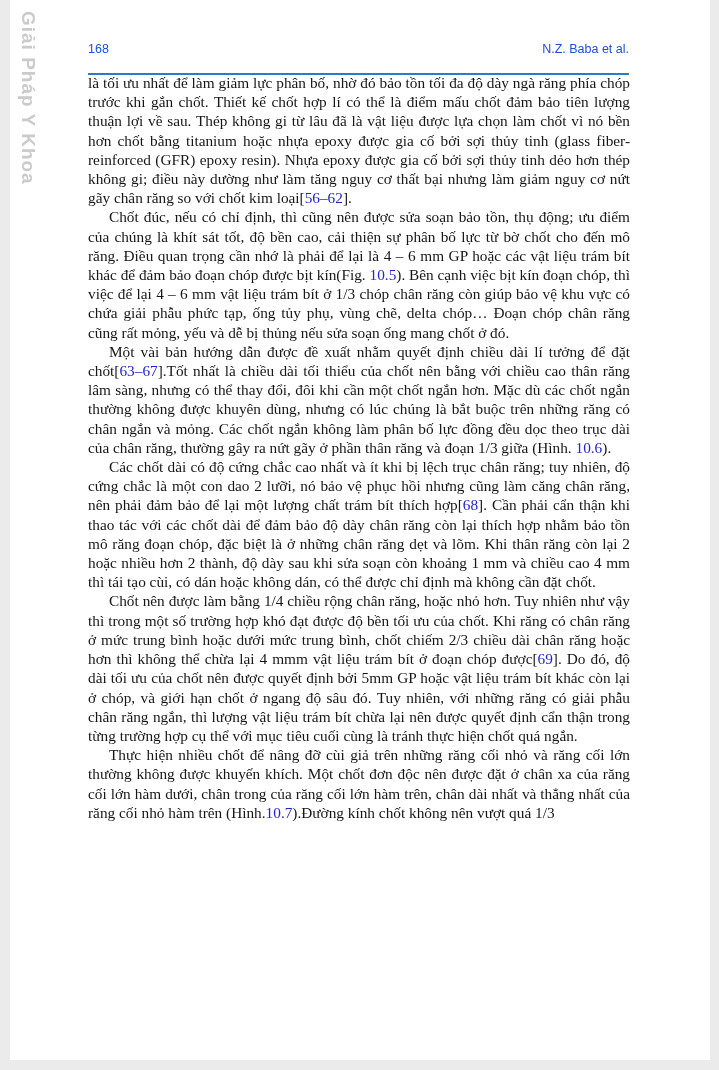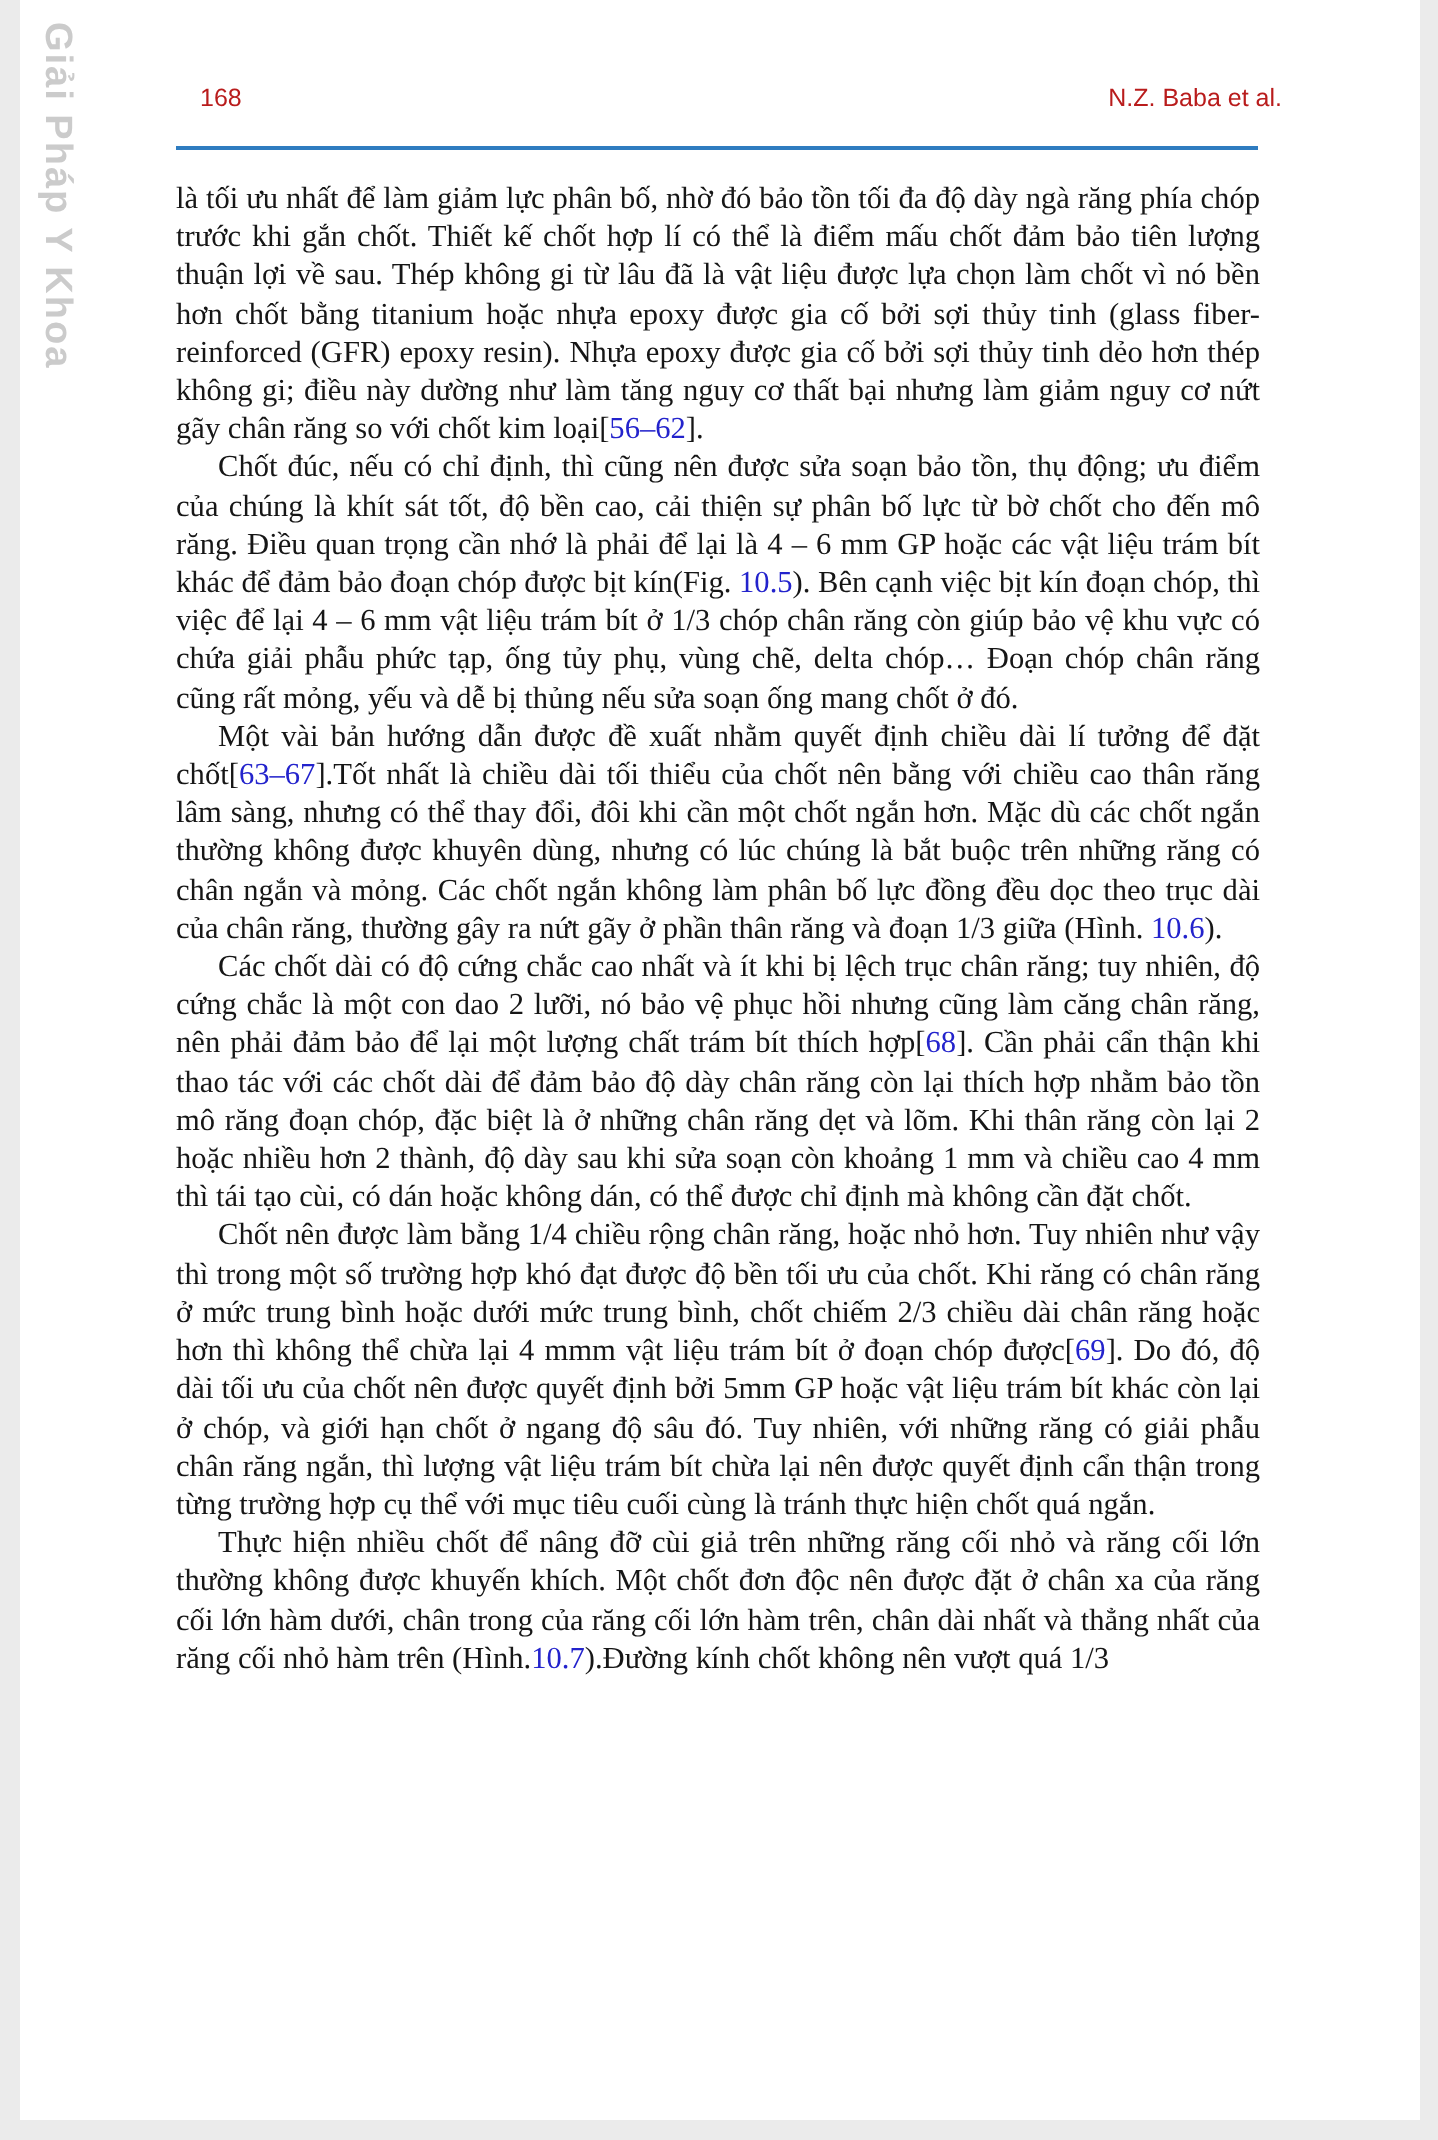--- a/index.html
+++ b/index.html
@@ -36,34 +36,33 @@
   .header-row {
     position: absolute;
     left: 78px;
     top: 42px;
     width: 541px;
     display: flex;
     justify-content: space-between;
     align-items: flex-end;
     font-family: "Liberation Sans", sans-serif;
     font-size: 12.5px;
-    color: #b91c1c;
-    margin-left: 12px;
+    color: #1d4ed8;
   }
   .header-rule {
     position: absolute;
     left: 78px;
     top: 73px;
     width: 541px;
     height: 2px;
   }
   .content {
     position: absolute;
     left: 78px;
-    top: 90px;
+    top: 73px;
     width: 542px;
     font-family: "Liberation Serif", "DejaVu Serif", serif;
     font-size: 15.3px;
     line-height: 19.2px;
     text-align: justify;
     color: #161616;
   }
   .content p {
     margin: 0;
     padding: 0;

